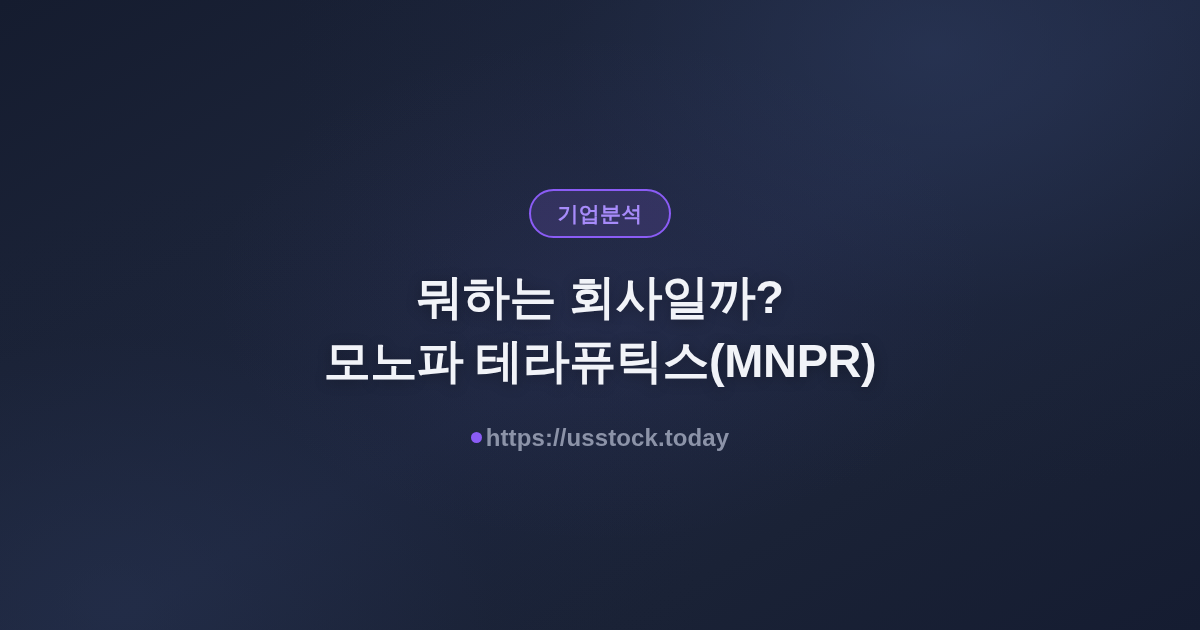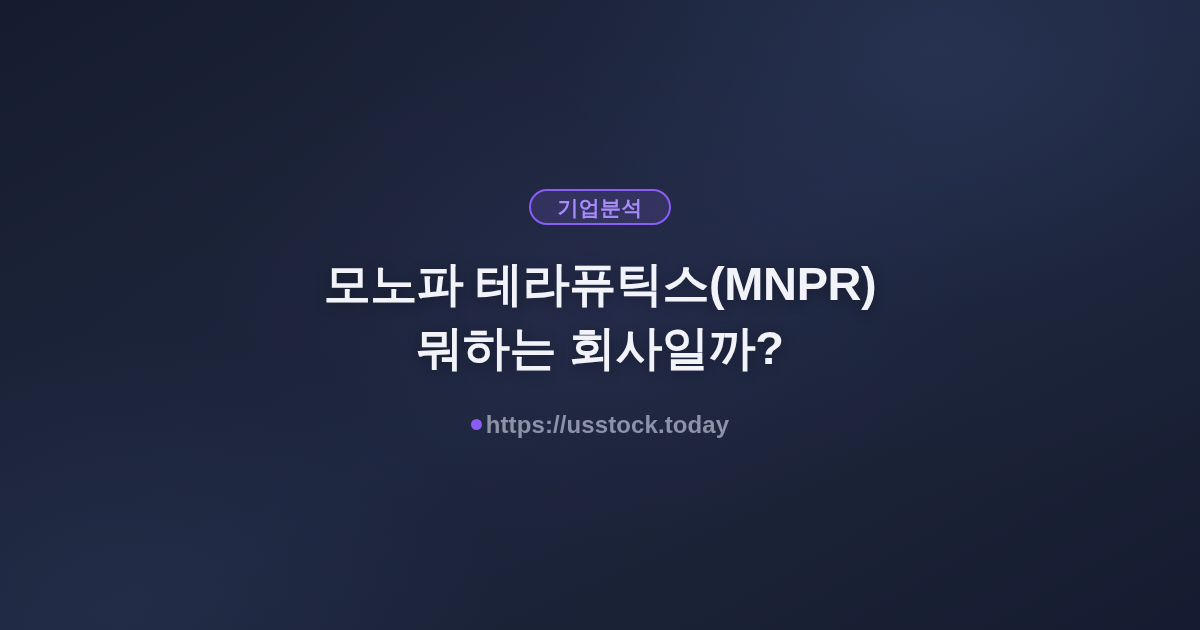--- a/index.html
+++ b/index.html
@@ -45,21 +45,21 @@
     display: flex;
     flex-direction: column;
     align-items: center;
   }
 
   .category-badge {
     margin-top: 189px;
     display: inline-flex;
     align-items: center;
     justify-content: center;
-    height: 36px;
+    height: 49px;
     padding: 0 27px;
     border: 2px solid #8b5cf6;
     border-radius: 999px;
     background: rgba(88, 70, 150, 0.34);
     color: #a78bfa;
     font-size: 21px;
     font-weight: 700;
     letter-spacing: 0.2px;
     line-height: 1;
     box-sizing: border-box;
@@ -105,22 +105,22 @@
 <body>
 
 <div class="og-card">
   <div class="bg-sheen"></div>
 
   <div class="content">
 
     <div class="category-badge">기업분석</div>
 
     <div class="title-block">
+      <span class="title-line">뭐하는 회사일까?</span>
       <span class="title-line">모노파 테라퓨틱스(MNPR)</span>
-      <span class="title-line">뭐하는 회사일까?</span>
     </div>
 
     <div class="site-url-row">
       <span class="url-bullet"></span>
       <span class="site-url">https://usstock.today</span>
     </div>
 
   </div>
 </div>
 

